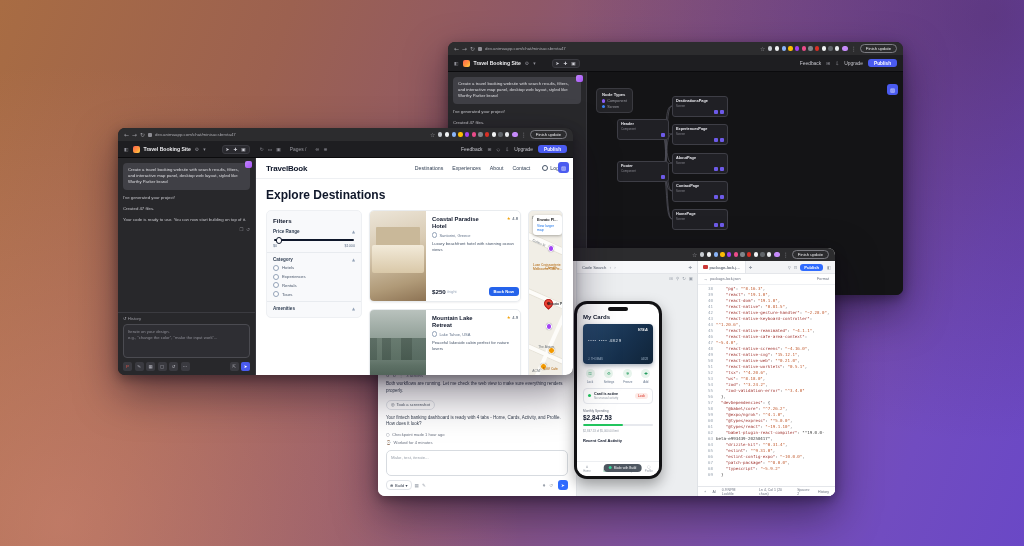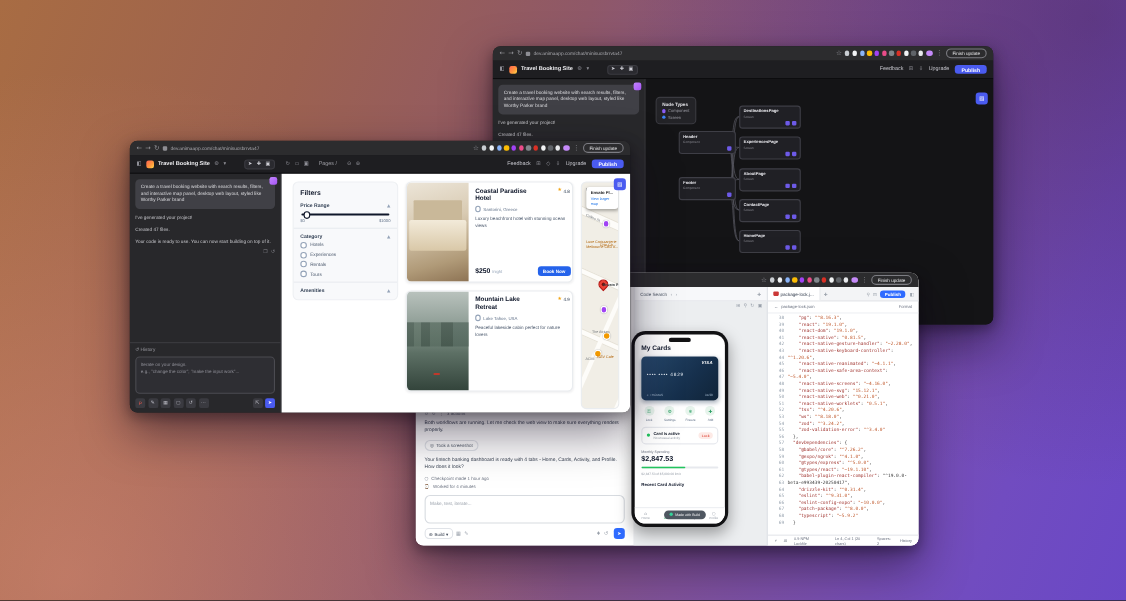--- a/index.html
+++ b/index.html
@@ -672,21 +672,35 @@
           <span class="dbtn g">▢</span>
           <span class="dbtn g">↺</span>
           <span class="dbtn g">⋯</span>
           <span class="sp"></span>
           <span class="dbtn g">⇱</span>
           <span class="dbtn send g">➤</span>
         </div>
       </div>
 
       <div class="tb">
+        <div class="tb-header">
+          <span class="tb-brand">TravelBook</span>
+          <span class="tb-nav">
+            <span>Destinations</span>
+            <span>Experiences</span>
+            <span>About</span>
+            <span>Contact</span>
+          </span>
+          <span class="tb-login">
+            <span class="headdot"></span>
+            <span>Login</span>
+          </span>
+        </div>
         <div class="tb-body">
+          <div class="tb-h1">Explore Destinations</div>
           <div class="tb-row">
 
             <div class="filters">
               <div class="f-title">Filters</div>
               <div class="f-sec">
                 <span>Price Range</span>
                   <span class="chev g">▲</span>
               </div>
               <div class="slider">
                   <span class="knob"></span>

